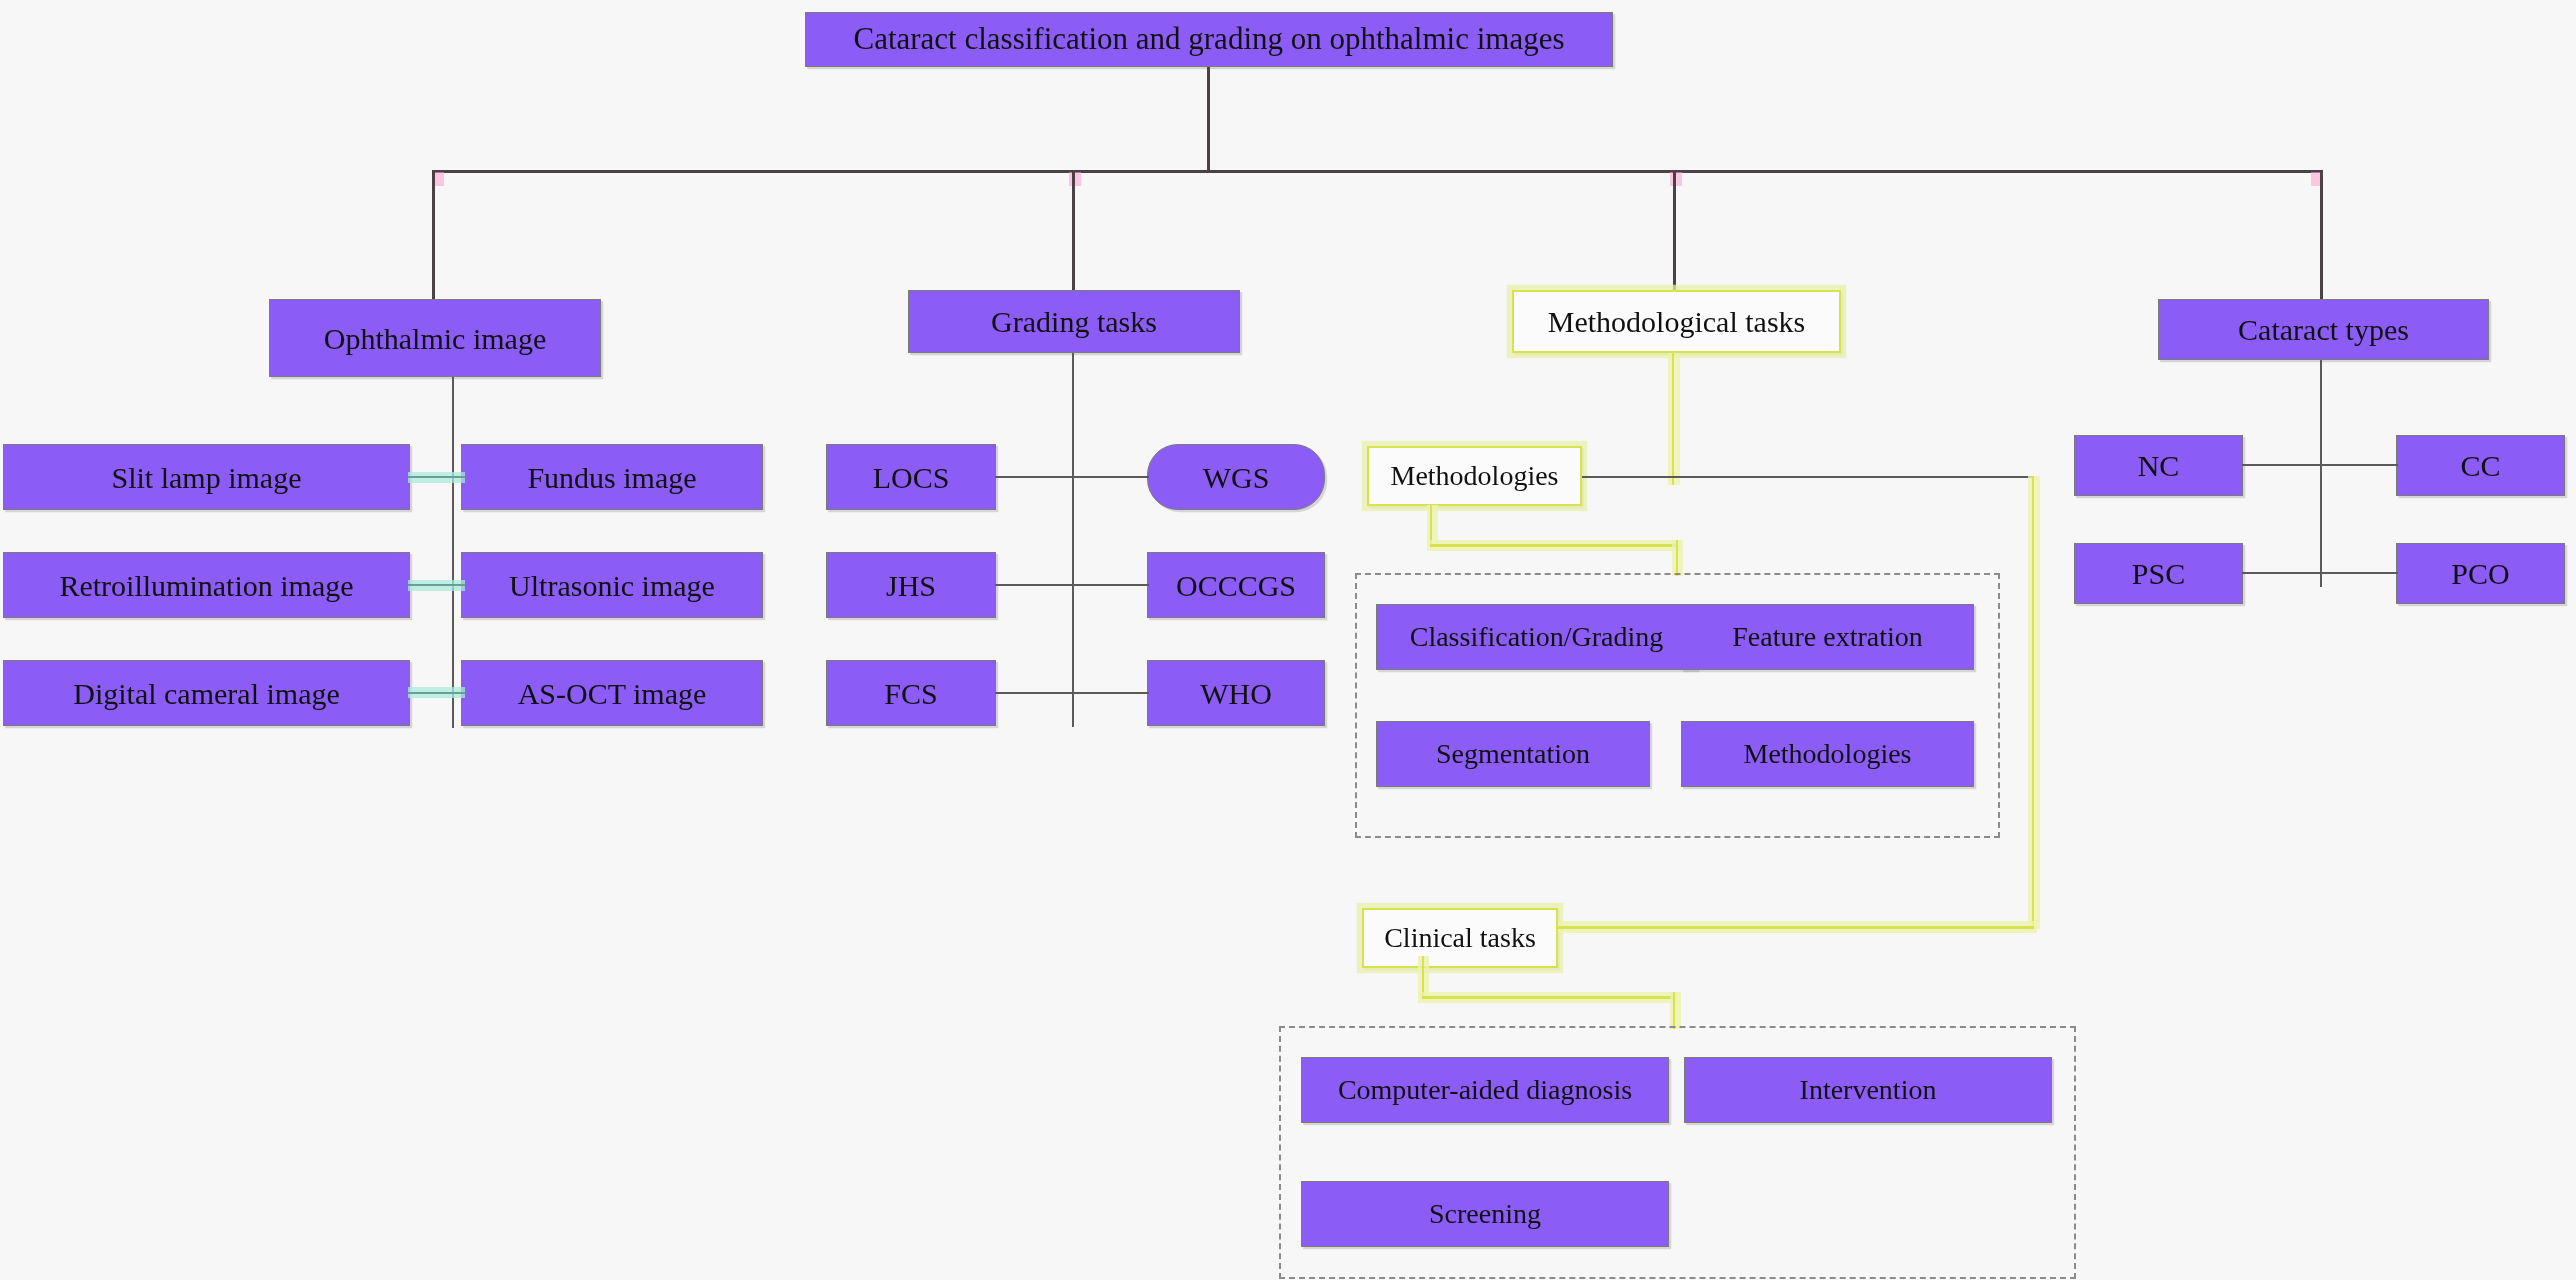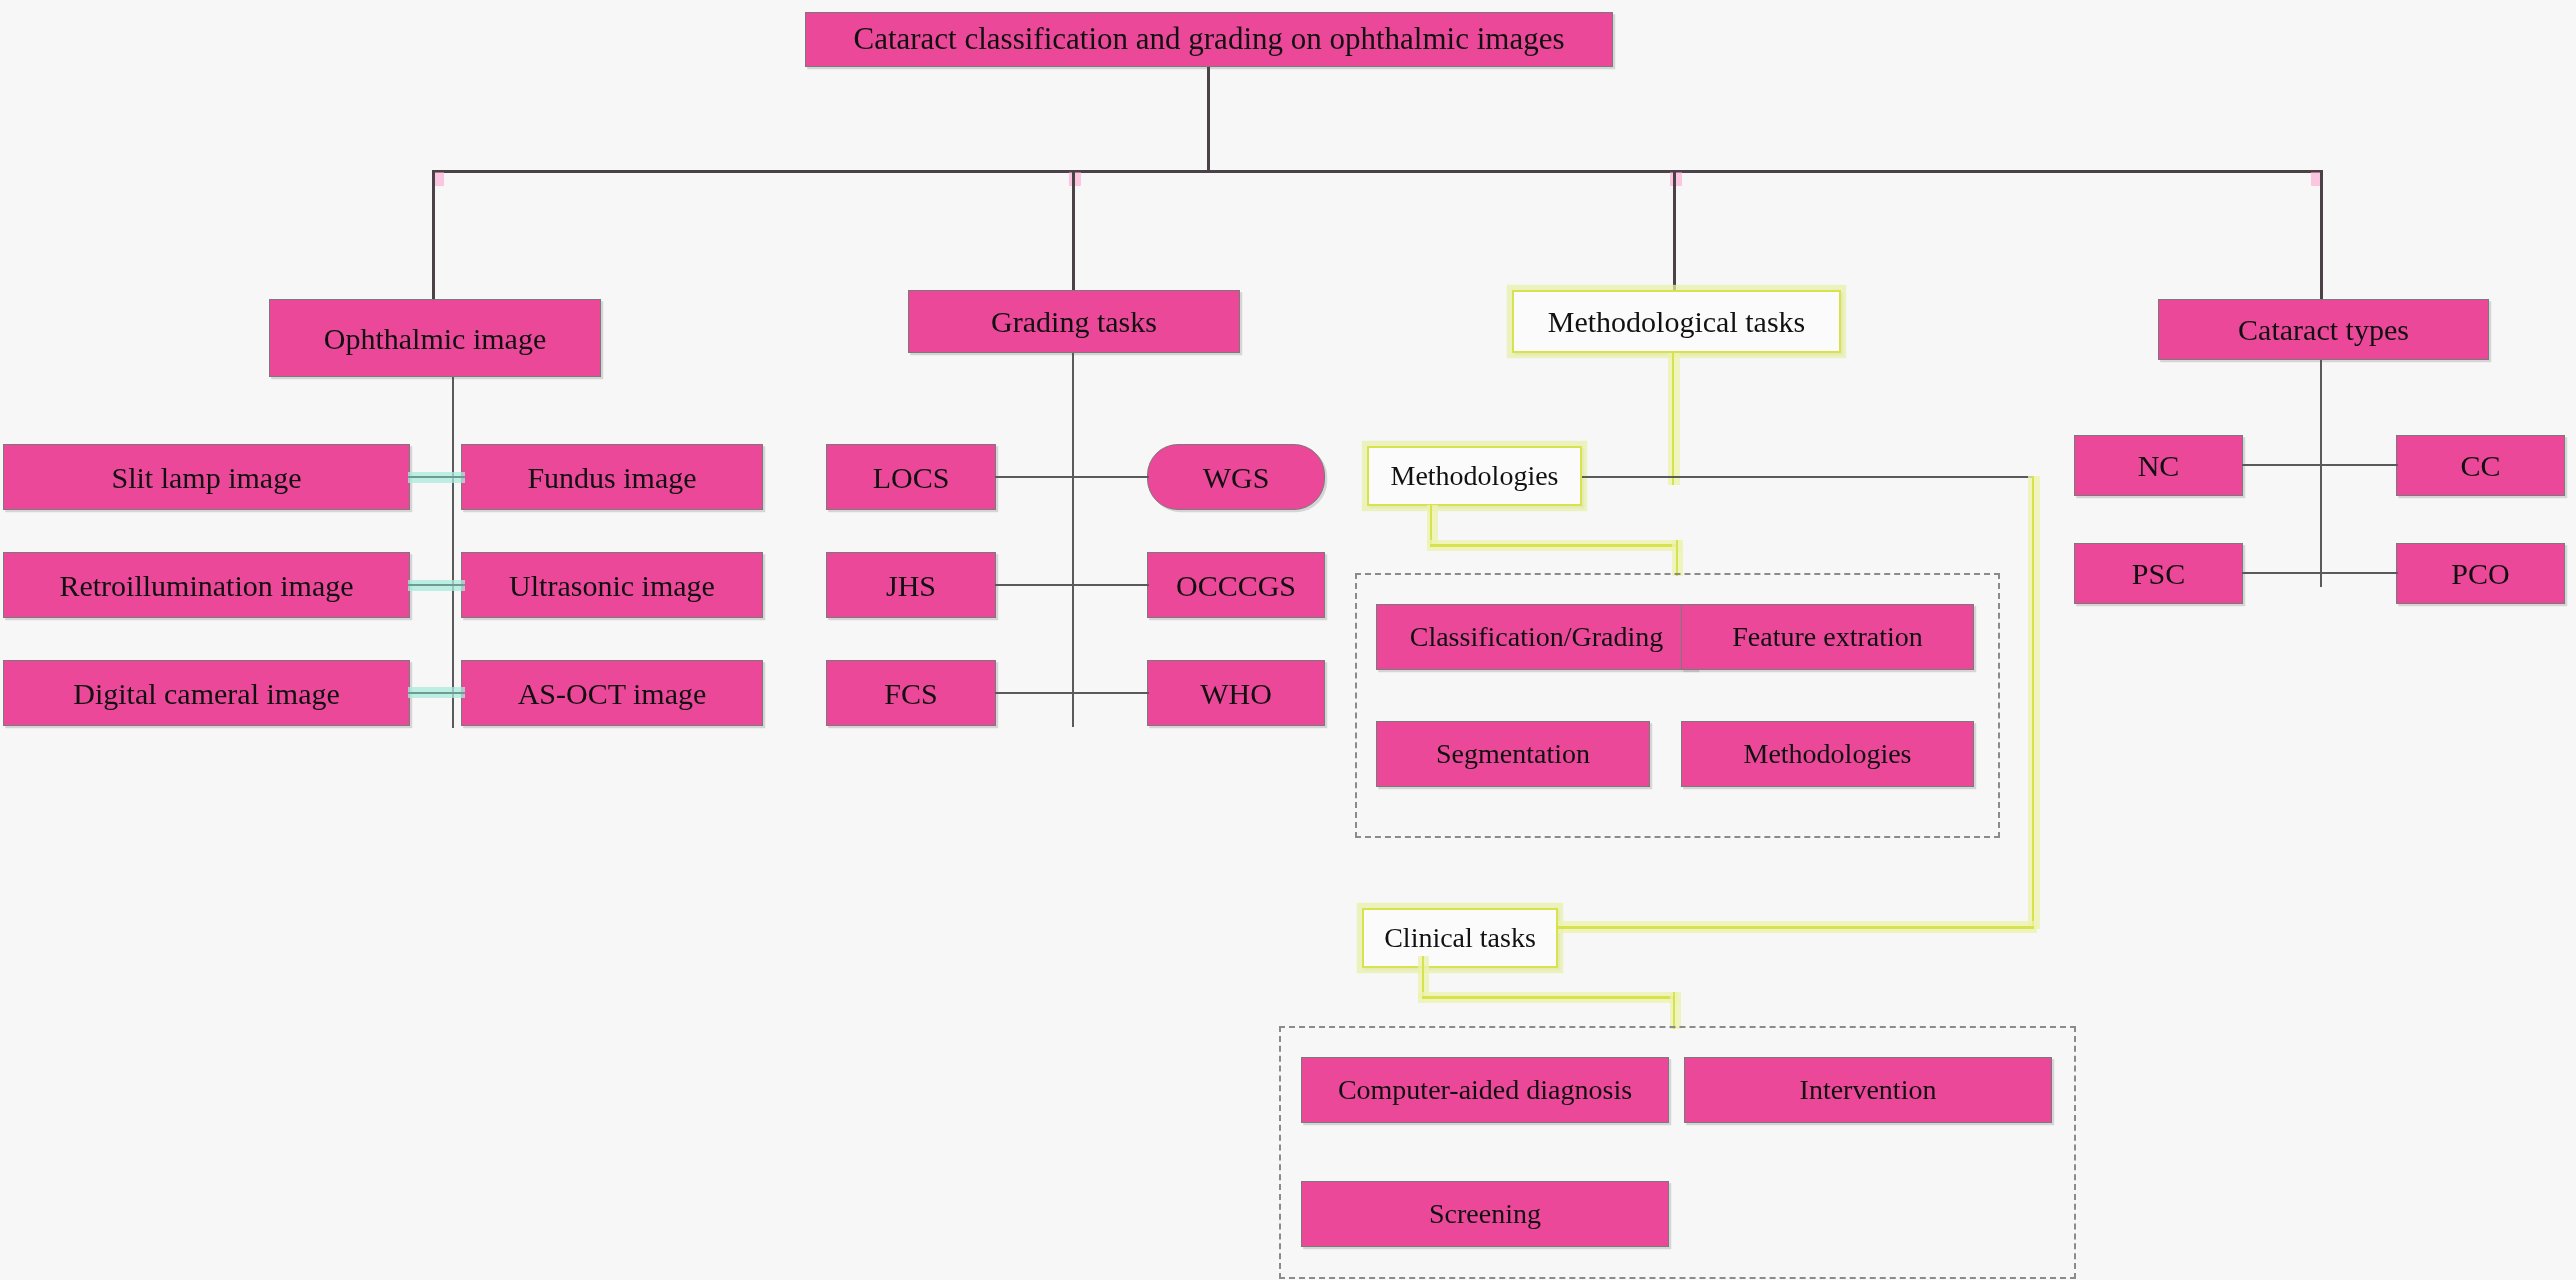--- a/index.html
+++ b/index.html
@@ -3,21 +3,21 @@
 <meta charset="utf-8">
 <style>
   html,body{margin:0;padding:0;background:#f7f7f7;}
   body{font-family:"Liberation Serif","DejaVu Serif",serif;}
   #stage{position:relative;width:2576px;height:1281px;background:#f7f7f7;overflow:hidden;}
 
   
   .node{
     position:absolute;
     box-sizing:border-box;
-    background:#ec4899;
+    background:#8b5cf6;
     border:1.5px solid #7a7a7a;
     display:flex;align-items:center;justify-content:center;
     color:#111;
     font-size:30px;
     line-height:1.1;
     text-align:center;
     box-shadow:2.2px 2.2px 0 rgba(150,150,150,.35);
     white-space:nowrap;
   }
   .node.tight{font-size:28px;}

